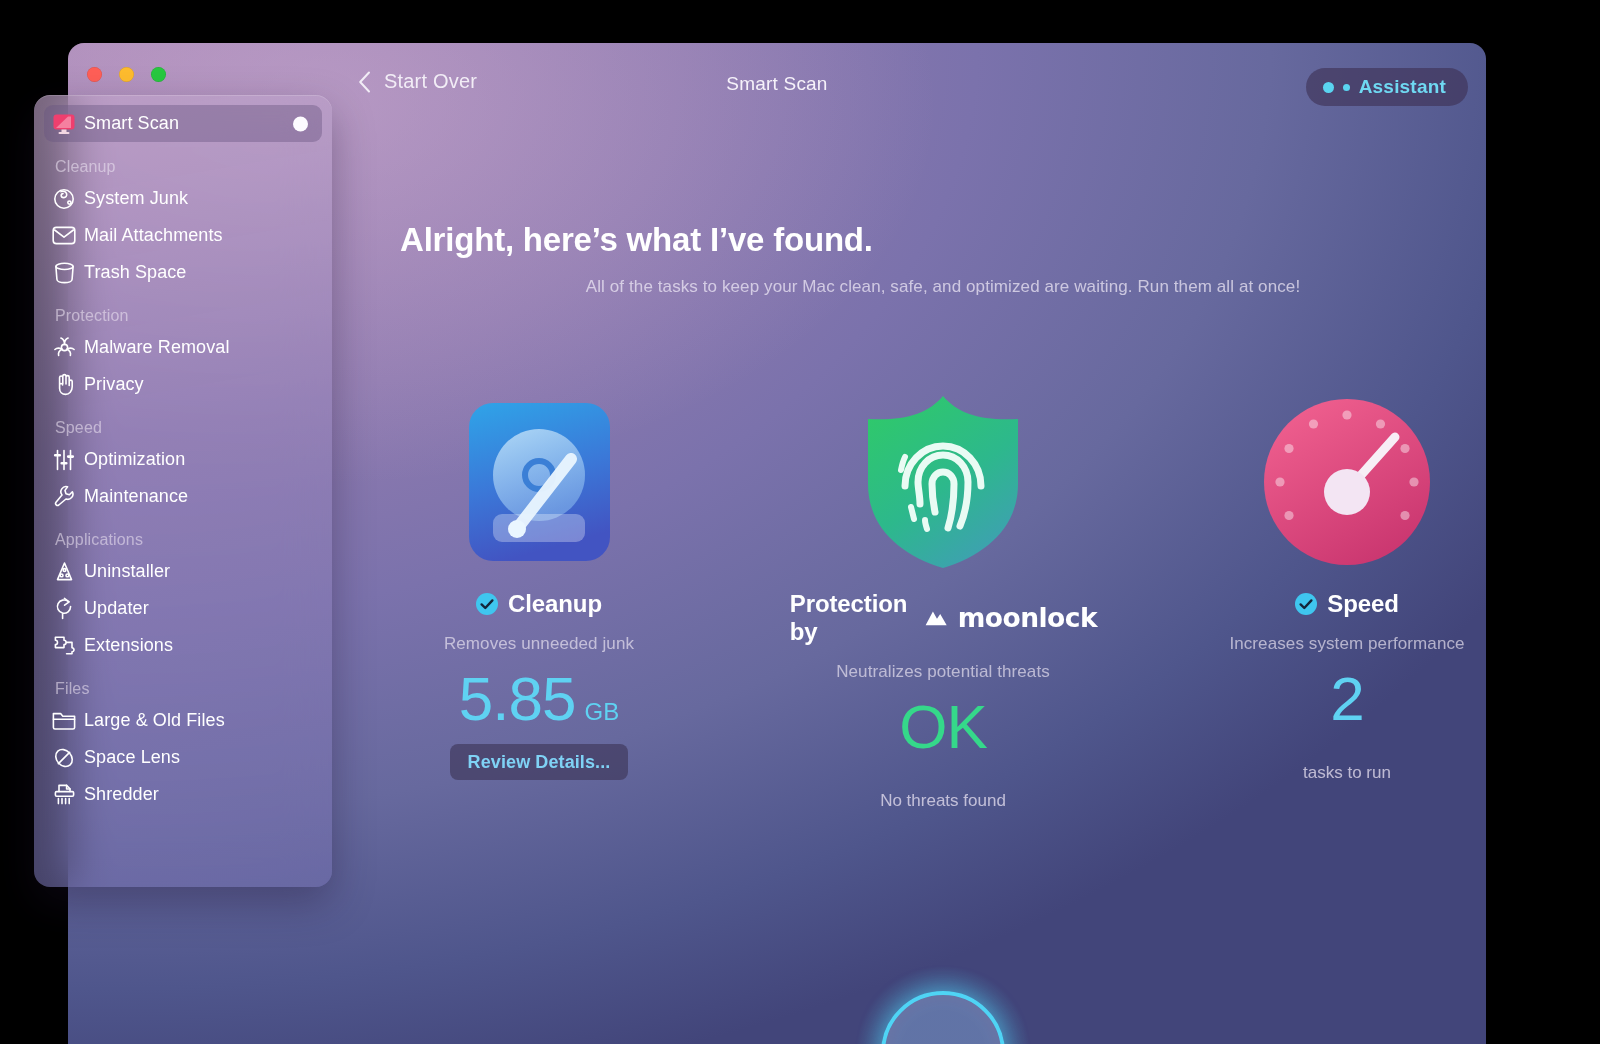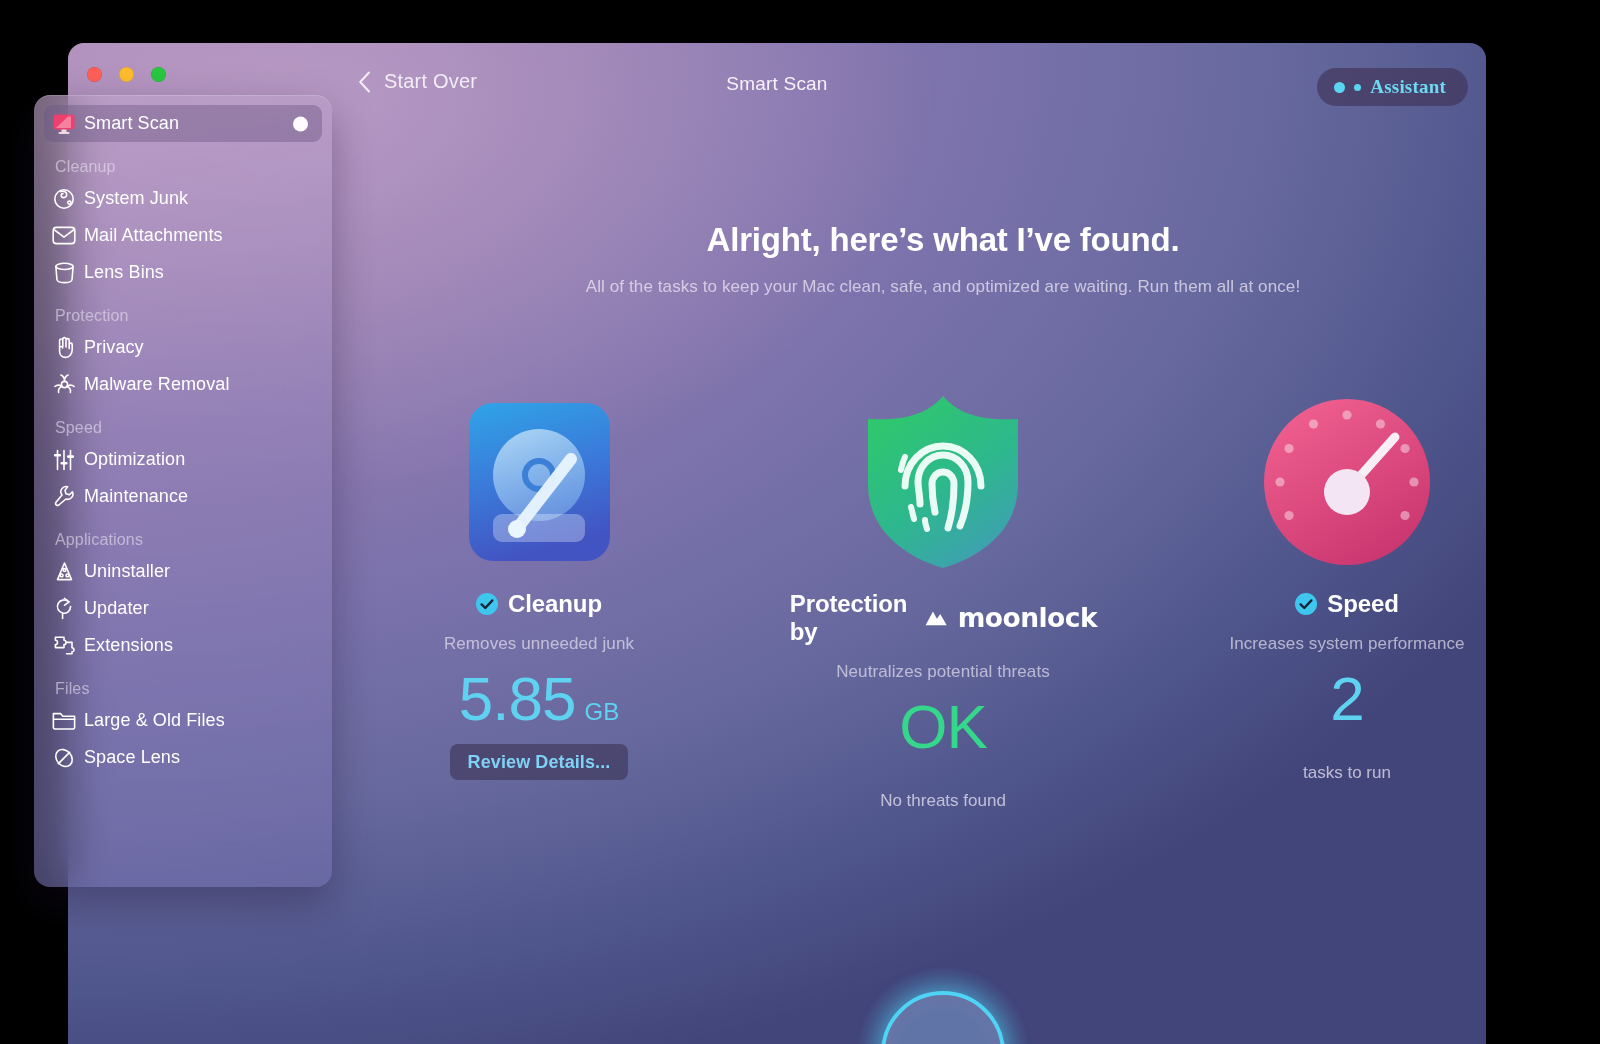--- a/index.html
+++ b/index.html
@@ -64,21 +64,21 @@
   .assistant-btn{
     position:absolute; right:18px; top:25px;
     height:38px; padding:0 22px 0 17px;
     display:flex; align-items:center; gap:9px;
     background:rgba(62,49,84,.62);
     border-radius:19px;
     cursor:default;
   }
   .assistant-btn .dot-lg{ width:11px; height:11px; border-radius:50%; background:#5ad4f0; }
   .assistant-btn .dot-sm{ width:7px;  height:7px;  border-radius:50%; background:#5ad4f0; }
-  .assistant-btn .alabel{ color:#6fd9f2; font-size:19px; font-weight:bold; letter-spacing:.2px;font-family:Liberation Serif, serif; }
+  .assistant-btn .alabel{ color:#6fd9f2; font-size:19px; font-weight:bold; letter-spacing:.2px; }
 
   
   #sidebar{
     position:absolute;
     left:34px; top:95px;
     width:298px; height:792px;
     border-radius:16px;
     background:linear-gradient(170deg, rgba(193,164,202,.62) 0%, rgba(150,131,185,.60) 42%, rgba(113,110,173,.60) 100%);
     backdrop-filter:blur(22px);
     box-shadow:0 16px 40px rgba(30,18,48,.34), 0 1px 0 rgba(255,255,255,.16) inset;
@@ -109,21 +109,21 @@
     font-size:16px; letter-spacing:.15px;
     margin:16px 0 4px 21px;
   }
 
   
   #main{
     position:absolute; left:332px; top:88px; right:0; bottom:0;
     z-index:4;
   }
   .headline{
-    text-align:center; color:#ffffff;
+    text-align:left; color:#ffffff;
     font-size:33px; font-weight:bold; letter-spacing:-.2px;
     margin-top:90px;
   }
   .subhead{
     text-align:center; color:rgba(240,234,246,.72);
     font-size:17px; letter-spacing:.1px;
     margin-top:18px;
   }
 
   .cards{
@@ -398,43 +398,43 @@
     </span>
     <span class="side-label">Mail Attachments</span>
   </div>
   <div class="side-row">
     <span class="side-ico">
       <svg width="21" height="22" viewBox="0 0 21 22" class="stroke-ico">
         <ellipse cx="10.5" cy="4.4" rx="8.6" ry="3.1"></ellipse>
         <path d="M1.9 4.4 L2.9 17.2 c0 2 3.5 3.4 7.6 3.4 c4.1 0 7.6-1.4 7.6-3.4 L19.1 4.4"></path>
       </svg>
     </span>
-    <span class="side-label">Lens Bins</span>
+    <span class="side-label">Trash Space</span>
   </div>
 
   <div class="side-head">Protection</div>
-  <div class="side-row">
-    <span class="side-ico">
-      <svg width="21" height="23" viewBox="0 0 21 23" class="stroke-ico">
-        <path d="M5.6 12.4 V4.6 a1.6 1.6 0 0 1 3.2 0 V11 M8.8 11 V3.2 a1.6 1.6 0 0 1 3.2 0 V11 M12 11 V4.2 a1.6 1.6 0 0 1 3.2 0 V12.4 M15.2 8.6 a1.5 1.5 0 0 1 3 0 v5.2 c0 4.4-3 7.6-6.6 7.6 c-3.6 0-6-2.4-6-5.8 V12 a1.5 1.5 0 0 1 3 0"></path>
-      </svg>
-    </span>
-    <span class="side-label">Privacy</span>
-  </div>
   <div class="side-row">
     <span class="side-ico">
       <svg width="23" height="23" viewBox="0 0 23 23" class="stroke-ico">
         <circle cx="11.5" cy="11.5" r="3.1"></circle>
         <path d="M11.5 8.4 c0-3.2-1.4-5.4-3.6-6.3 M11.5 8.4 c0-3.2 1.4-5.4 3.6-6.3"></path>
         <path d="M8.9 13.2 c-2.8 1.6-3.8 3.9-3.3 6.2 M14.1 13.2 c2.8 1.6 3.8 3.9 3.3 6.2"></path>
         <path d="M8.9 13.2 c-2.8-1.6-5.3-1.3-7 .3 M14.1 13.2 c2.8-1.6 5.3-1.3 7 .3"></path>
       </svg>
     </span>
     <span class="side-label">Malware Removal</span>
   </div>
+  <div class="side-row">
+    <span class="side-ico">
+      <svg width="21" height="23" viewBox="0 0 21 23" class="stroke-ico">
+        <path d="M5.6 12.4 V4.6 a1.6 1.6 0 0 1 3.2 0 V11 M8.8 11 V3.2 a1.6 1.6 0 0 1 3.2 0 V11 M12 11 V4.2 a1.6 1.6 0 0 1 3.2 0 V12.4 M15.2 8.6 a1.5 1.5 0 0 1 3 0 v5.2 c0 4.4-3 7.6-6.6 7.6 c-3.6 0-6-2.4-6-5.8 V12 a1.5 1.5 0 0 1 3 0"></path>
+      </svg>
+    </span>
+    <span class="side-label">Privacy</span>
+  </div>
 
   <div class="side-head">Speed</div>
   <div class="side-row">
     <span class="side-ico">
       <svg width="22" height="22" viewBox="0 0 22 22" class="stroke-ico">
         <path d="M4.5 1.5 V20.5 M11 1.5 V20.5 M17.5 1.5 V20.5"></path>
         <path d="M2.2 6.2 H6.8 M8.7 14.2 H13.3 M15.2 7.6 H19.8" stroke-width="2.6"></path>
       </svg>
     </span>
     <span class="side-label">Optimization</span>
@@ -492,13 +492,24 @@
   </div>
   <div class="side-row">
     <span class="side-ico">
       <svg width="22" height="22" viewBox="0 0 22 22" class="stroke-ico">
         <ellipse cx="11" cy="11" rx="7.4" ry="9.2" transform="rotate(-42 11 11)"></ellipse>
         <path d="M5.4 16.6 L16.6 5.4"></path>
       </svg>
     </span>
     <span class="side-label">Space Lens</span>
   </div>
+  <div class="side-row">
+    <span class="side-ico">
+      <svg width="23" height="23" viewBox="0 0 23 23" class="stroke-ico">
+        <path d="M6 8.4 V2.4 h7.6 l3.4 3.4 v2.6"></path>
+        <path d="M13.6 2.4 v3.6 h3.4"></path>
+        <rect x="2.4" y="8.6" width="18.2" height="4.6" rx="1.2"></rect>
+        <path d="M5.4 15.6 v5 M9 15.6 v5 M12.6 15.6 v5 M16.2 15.6 v5"></path>
+      </svg>
+    </span>
+    <span class="side-label">Shredder</span>
+  </div>
 </div>
 
 </body></html>

